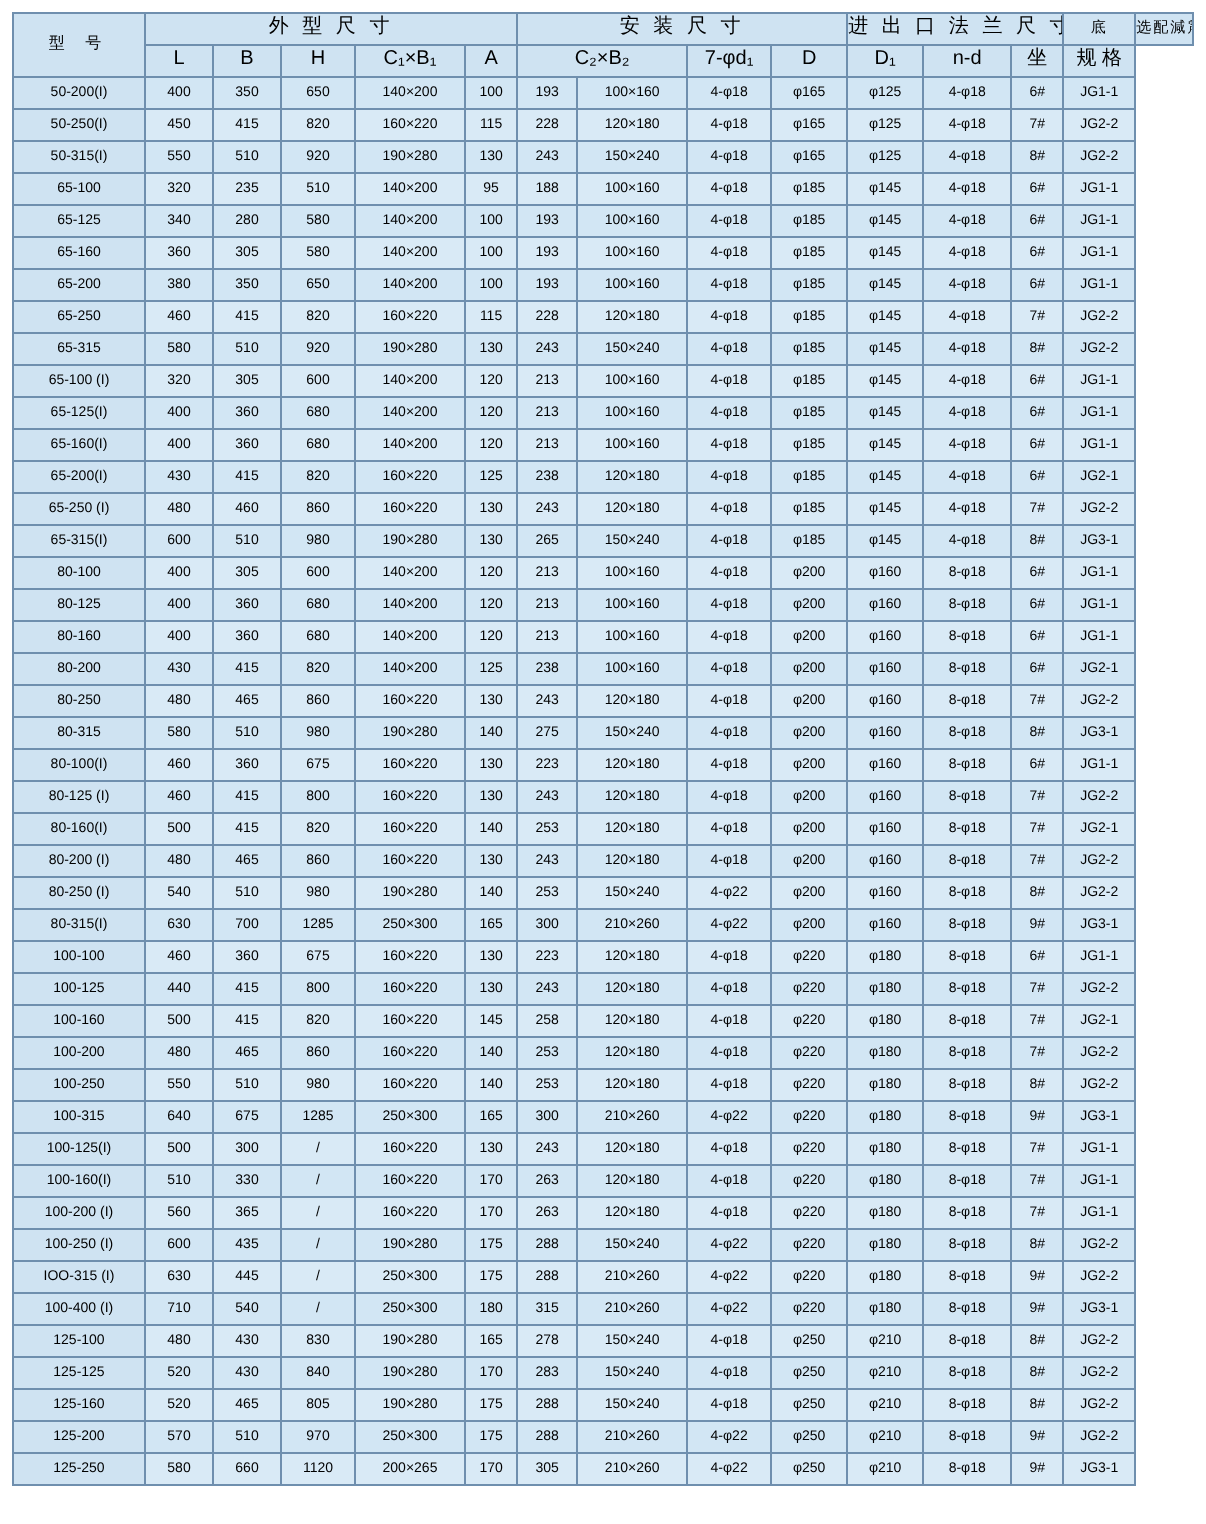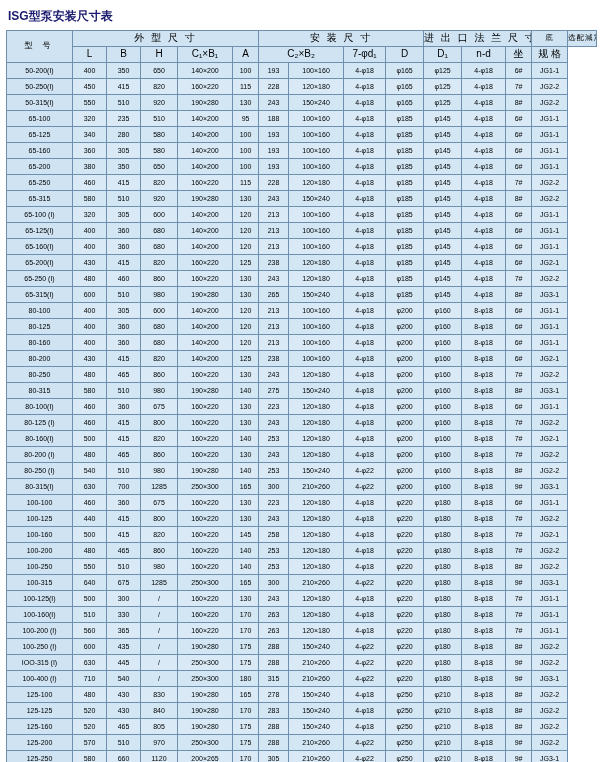--- a/index.html
+++ b/index.html
@@ -85,21 +85,20 @@
   col.c-d1    { width: 38px; }
   col.c-nd    { width: 44px; }
   col.c-base  { width: 26px; }
   col.c-spec  { width: 36px; }
 </style>
 </head>
 <body>
 
 <div class="page">
 
-  <div class="doc-title">ISG型泵安装尺寸表</div>
 
   <table class="spec">
     <colgroup>
       <col class="c-model">
         <col class="c-l">
         <col class="c-b">
         <col class="c-h">
         <col class="c-c1b1">
       <col class="c-a">
         <col class="c-c2b2">

